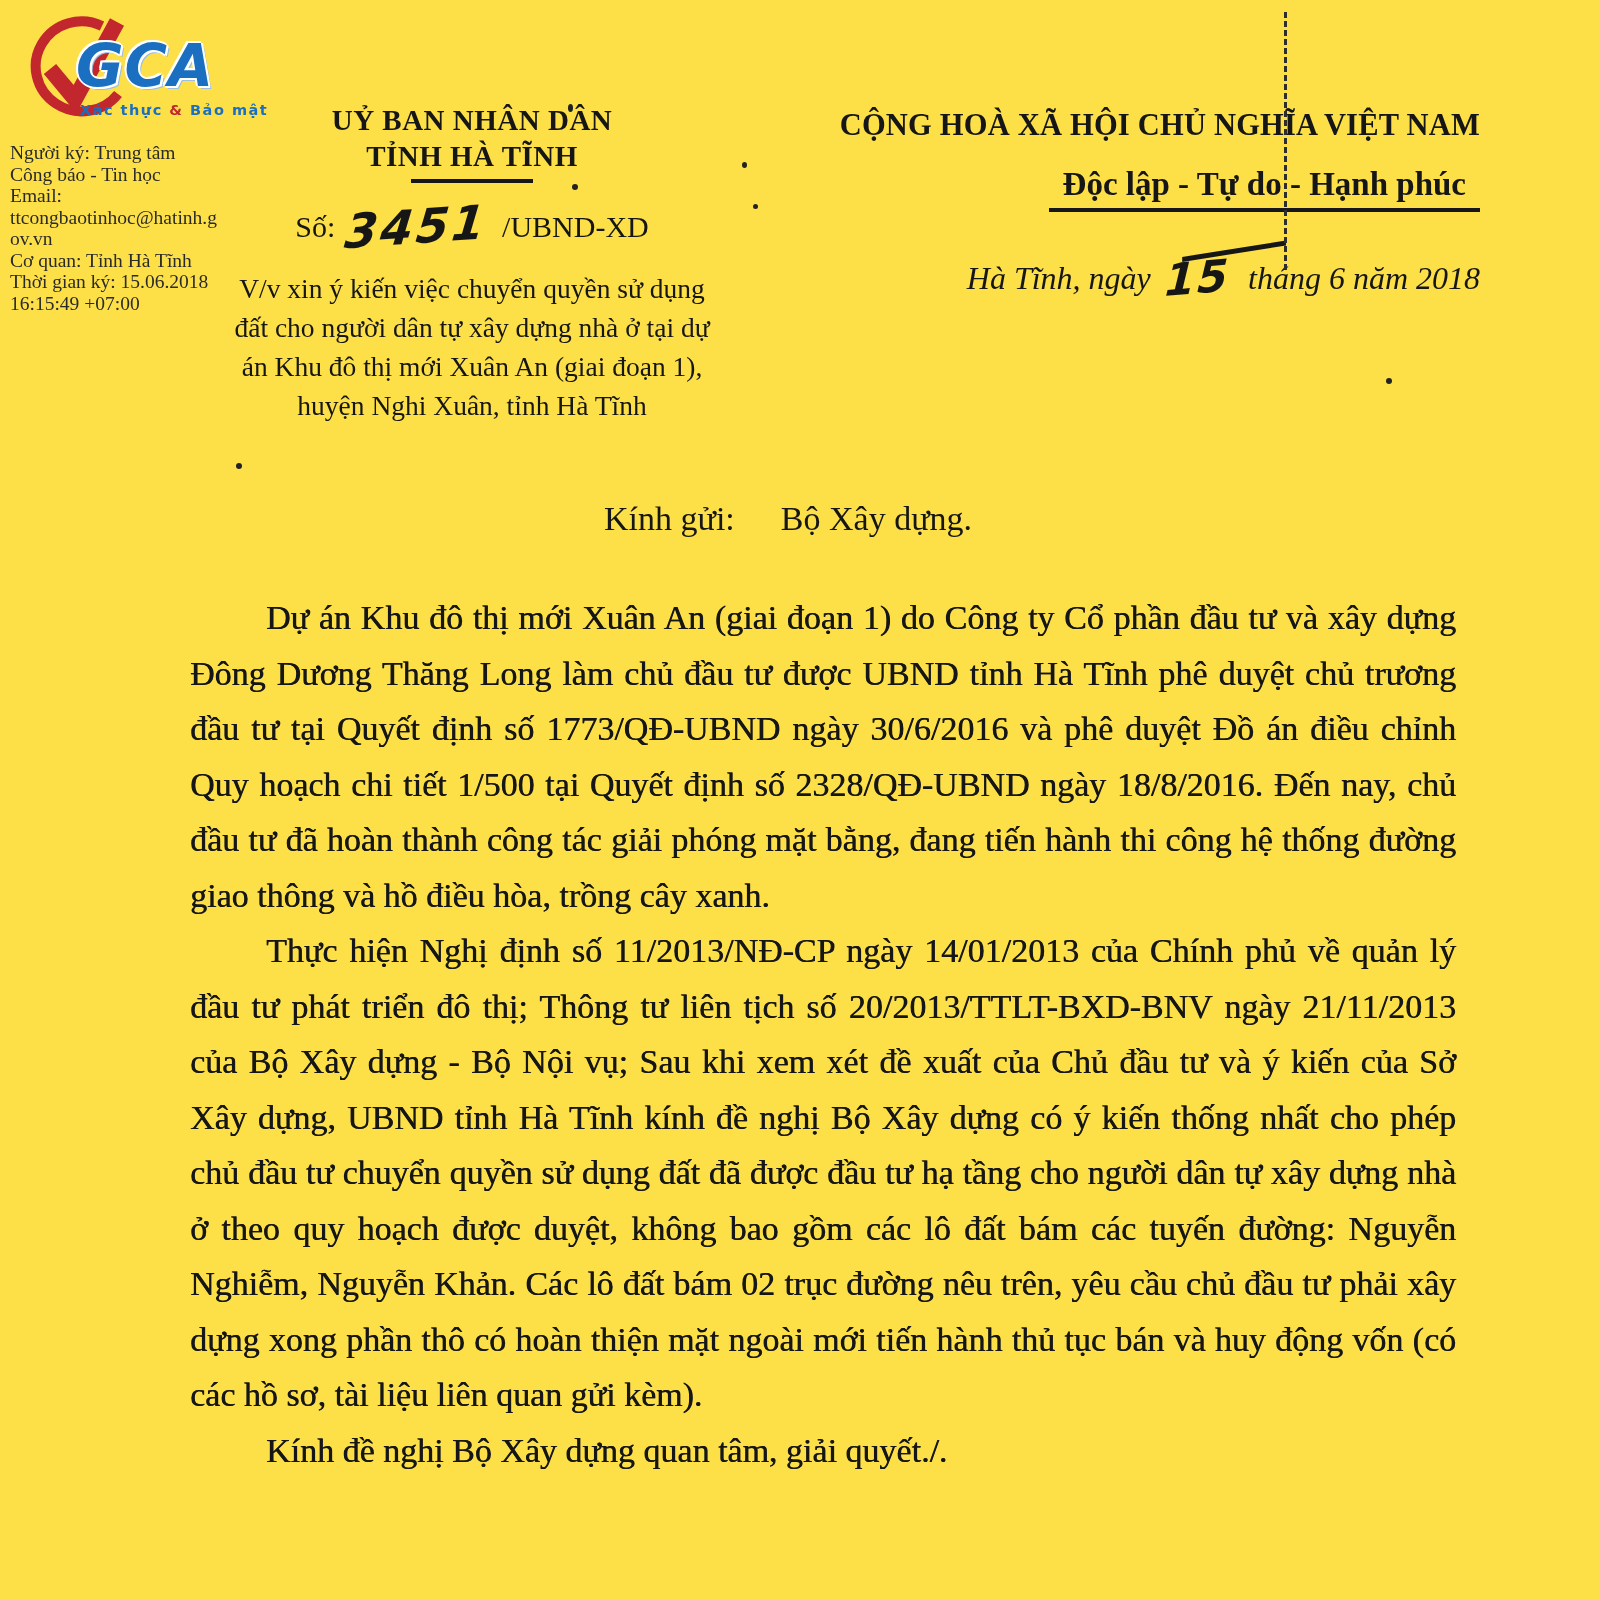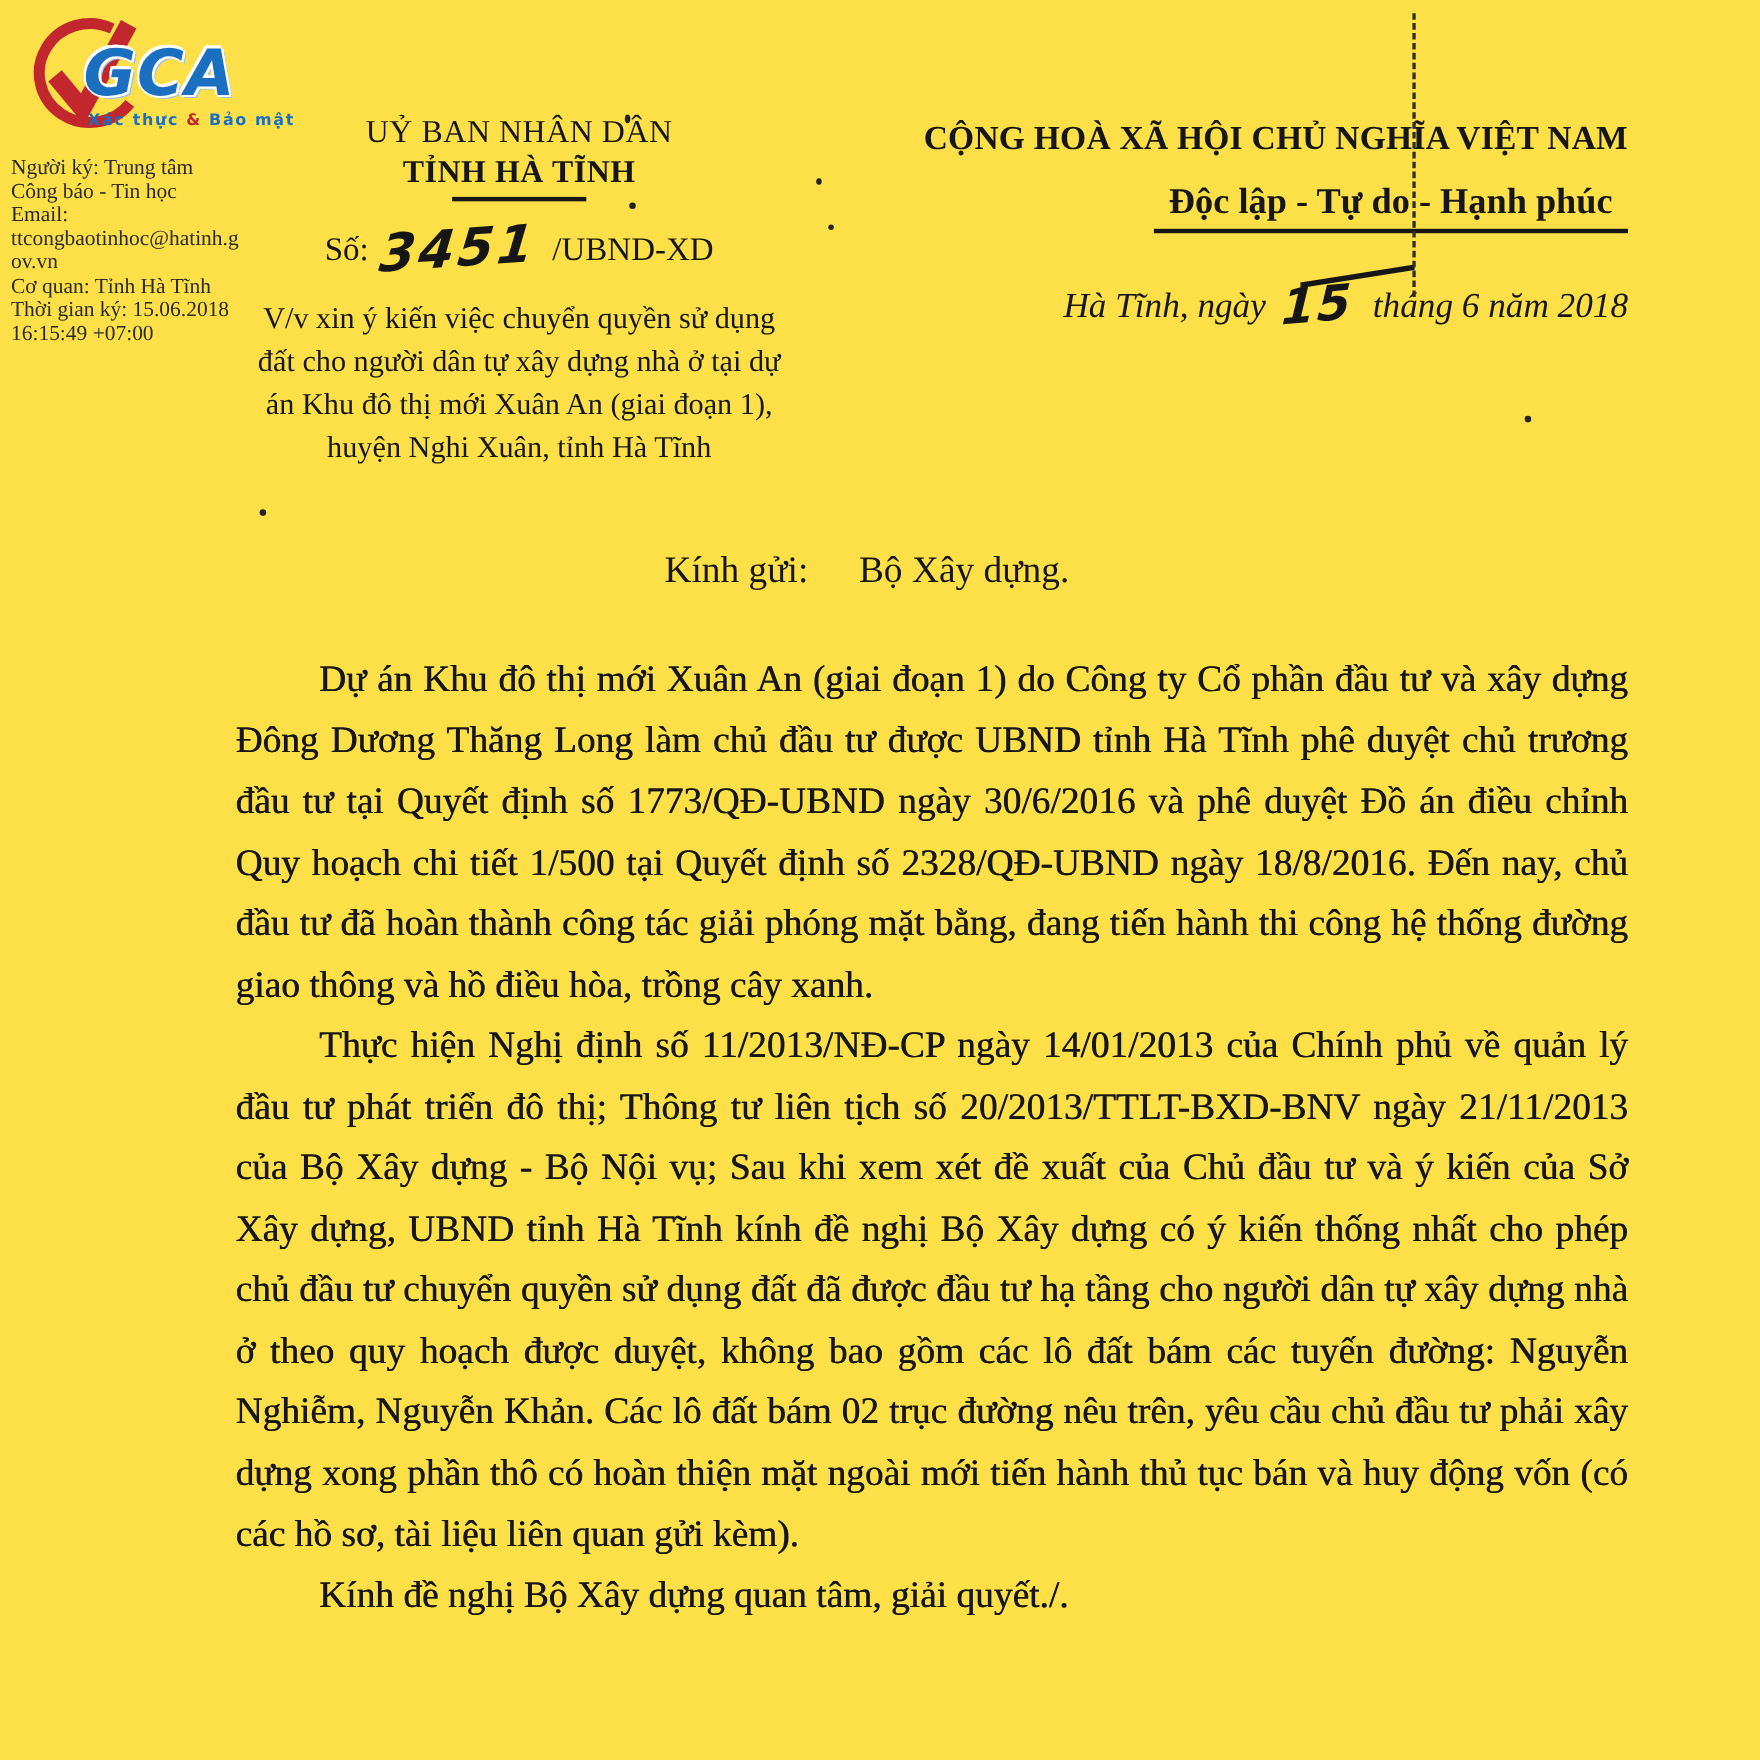--- a/index.html
+++ b/index.html
@@ -18,21 +18,21 @@
     font-family:"DejaVu Sans","Liberation Sans",sans-serif;
     font-weight:bold;font-size:14.5px;letter-spacing:1.5px;color:#1b6fc0;white-space:nowrap;}
   .logo-tagline .amp{color:#c1272d;}
 
   
   .sig{position:absolute;left:10px;top:142px;width:228px;
        font-size:19.5px;line-height:21.5px;color:#2a2a2a;}
 
   
   .left-col{position:absolute;left:228px;top:102px;width:488px;text-align:center;}
-  .org1{font-weight:normal;font-size:29px;line-height:36px;letter-spacing:.5px;}
+  .org1{font-weight:bold;font-size:29px;line-height:36px;letter-spacing:.5px;}
   .org2{font-weight:bold;font-size:29px;line-height:36px;letter-spacing:.5px;}
   .org-rule{width:122px;height:4px;background:#161616;margin:5px auto 16px auto;}
   .doc-no{font-size:30px;margin-top:2px;white-space:nowrap;}
   .hand-number{display:inline-block;font-family:"DejaVu Sans","Liberation Sans",sans-serif;
     font-style:italic;font-size:47px;font-weight:bold;letter-spacing:3px;
     transform:rotate(-4deg) skewX(-10deg);margin:0 14px 0 10px;vertical-align:-6px;}
   .subject{font-size:27.5px;line-height:39px;margin-top:15px;}
 
   
   .right-col{position:absolute;left:716px;top:106px;width:764px;text-align:right;}
@@ -46,21 +46,21 @@
   .hand-day::after{content:"";position:absolute;left:16px;top:0px;width:104px;height:5px;
     background:#161616;transform:rotate(-4deg);}
 
   .dashline{position:absolute;left:1284px;top:12px;height:258px;border-left:3px dashed #2d2d2d;}
 
   
   .salutation{position:absolute;left:604px;top:500px;font-size:34px;white-space:nowrap;}
   .salutation .gap{display:inline-block;width:46px;}
 
   
-  .body-text{position:absolute;left:214px;top:590px;width:1266px;
+  .body-text{position:absolute;left:190px;top:590px;width:1266px;
     font-size:34px;line-height:55.5px;text-align:justify;
     text-shadow:.5px 0 0 #1c1c1c;}
   .body-text p{margin:0;text-indent:76px;}
   .body-text p.closing{text-align:left;}
 
   
   .speck{position:absolute;background:#222;border-radius:50%;}
 </style>
 </head>
 <body>

